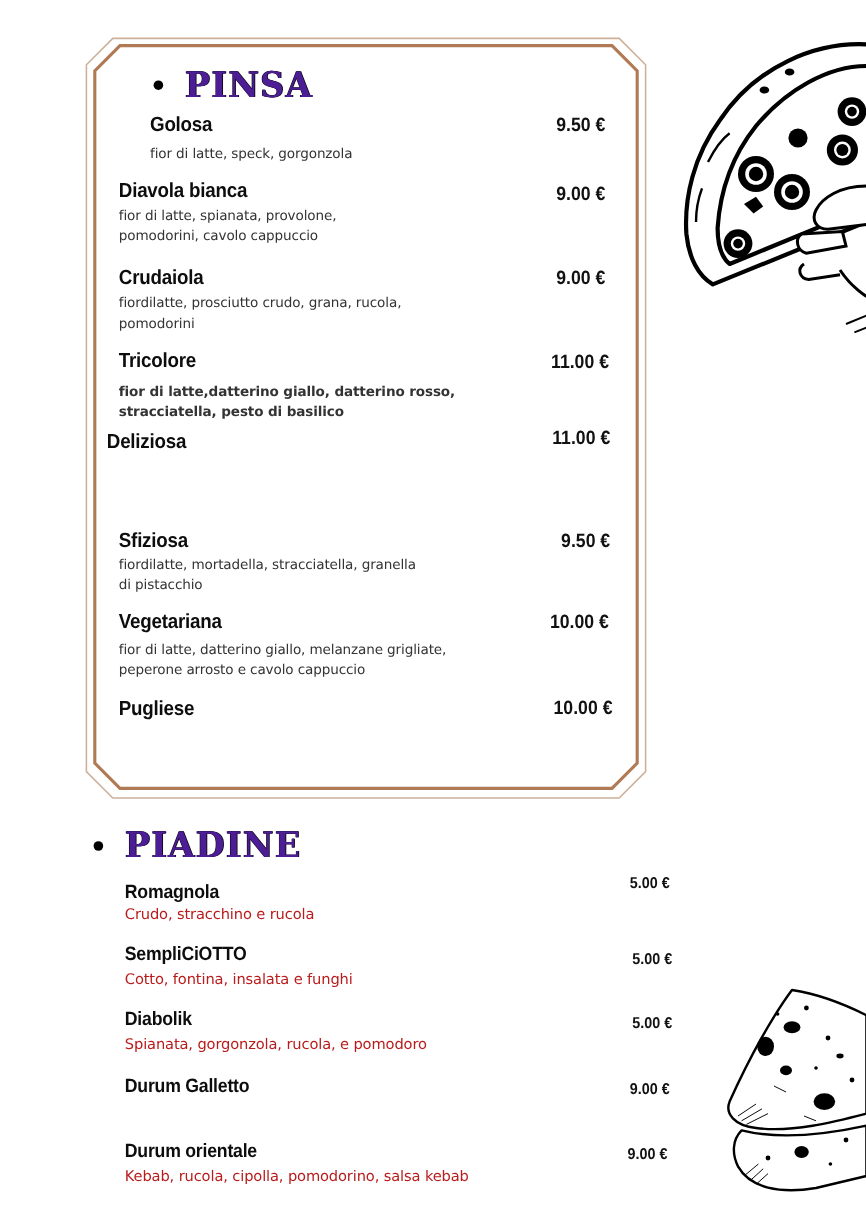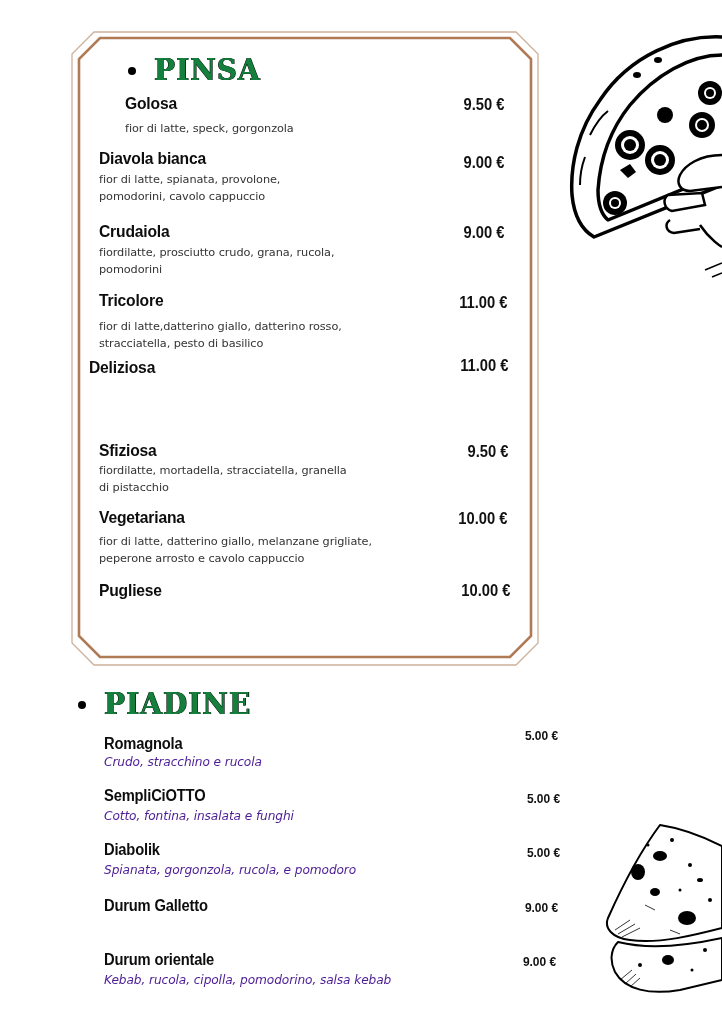--- a/index.html
+++ b/index.html
@@ -3,21 +3,21 @@
 <meta charset="utf-8">
 <style>
   html, body { margin: 0; padding: 0; }
   body {
     width: 722px; height: 1024px; background: #ffffff; position: relative; overflow: hidden;
     font-family: "DejaVu Sans", sans-serif; color: #111;
   }
   .frame-svg { position: absolute; left: 0; top: 0; pointer-events: none; }
   .section-title {
     position: absolute; display: flex; align-items: center;
-    font-family: "DejaVu Serif", serif; font-weight: 900; letter-spacing: 1px; color: #15803d;
+    font-family: "DejaVu Serif", serif; font-weight: 900; letter-spacing: 1px; color: #4c1d95;
   }
   .section-title .bullet {
     width: 8px; height: 8px; border-radius: 50%; background: #000; margin-right: 18px;
   }
   .section-title .label {
     font-size: 28px; font-weight: bold; transform: scaleY(1.05);
     text-shadow: 0.6px 0 0 #000, -0.4px 0 0 #000;
   }
   .item { position: absolute; }
   .item .name {
@@ -29,21 +29,21 @@
     font-family: "DejaVu Sans", sans-serif; font-size: 11.3px; color: #333; line-height: 17px;
     white-space: pre-line; letter-spacing: -0.1px;
   }
   .price {
     position: absolute; font-family: "Liberation Sans", sans-serif; font-weight: bold;
     color: #111; white-space: nowrap; transform: scaleX(0.92); transform-origin: right;
   }
   .price.big { font-size: 16px; }
   .price.small { font-size: 13px; }
   .piadine .name { font-size: 16px; }
-  .piadine .desc { font-size: 12.2px; color: #4c1d95; font-style: italic; }
+  .piadine .desc { font-size: 12.2px; color: #b91c1c; }
   .illu { position: absolute; }
 </style>
 </head>
 <body>
 
 <svg class="frame-svg" width="722" height="1024">
   <polygon points="94,32 516,32 538,54 538,643 516,665 94,665 72,643 72,54" fill="none" stroke="#cdb09a" stroke-width="1.3"></polygon>
   <polygon points="100,38 510,38 531,59 531,636 510,657 100,657 79,636 79,59" fill="none" stroke="#b07a55" stroke-width="2.6"></polygon>
 </svg>
 
@@ -67,21 +67,21 @@
 
 <div class="item" style="left:99px; top:222px;">
   <div class="name">Crudaiola</div>
   <div class="desc" style="margin-top:2px;">fiordilatte, prosciutto crudo, grana, rucola,
 pomodorini</div>
 </div>
 <div class="price big" style="right:218px; top:224px;">9.00 €</div>
 
 <div class="item" style="left:99px; top:291px;">
   <div class="name">Tricolore</div>
-  <div class="desc" style="margin-top:7px;">fior di latte,datterino giallo, datterino rosso,
+  <div class="desc" style="margin-top:7px;font-weight:bold;">fior di latte,datterino giallo, datterino rosso,
 stracciatella, pesto di basilico</div>
 </div>
 <div class="price big" style="right:215px; top:294px;">11.00 €</div>
 
 <div class="item" style="left:89px; top:358px;">
   <div class="name">Deliziosa</div>
 </div>
 <div class="price big" style="right:214px; top:357px;">11.00 €</div>
 
 <div class="item" style="left:99px; top:441px;">

